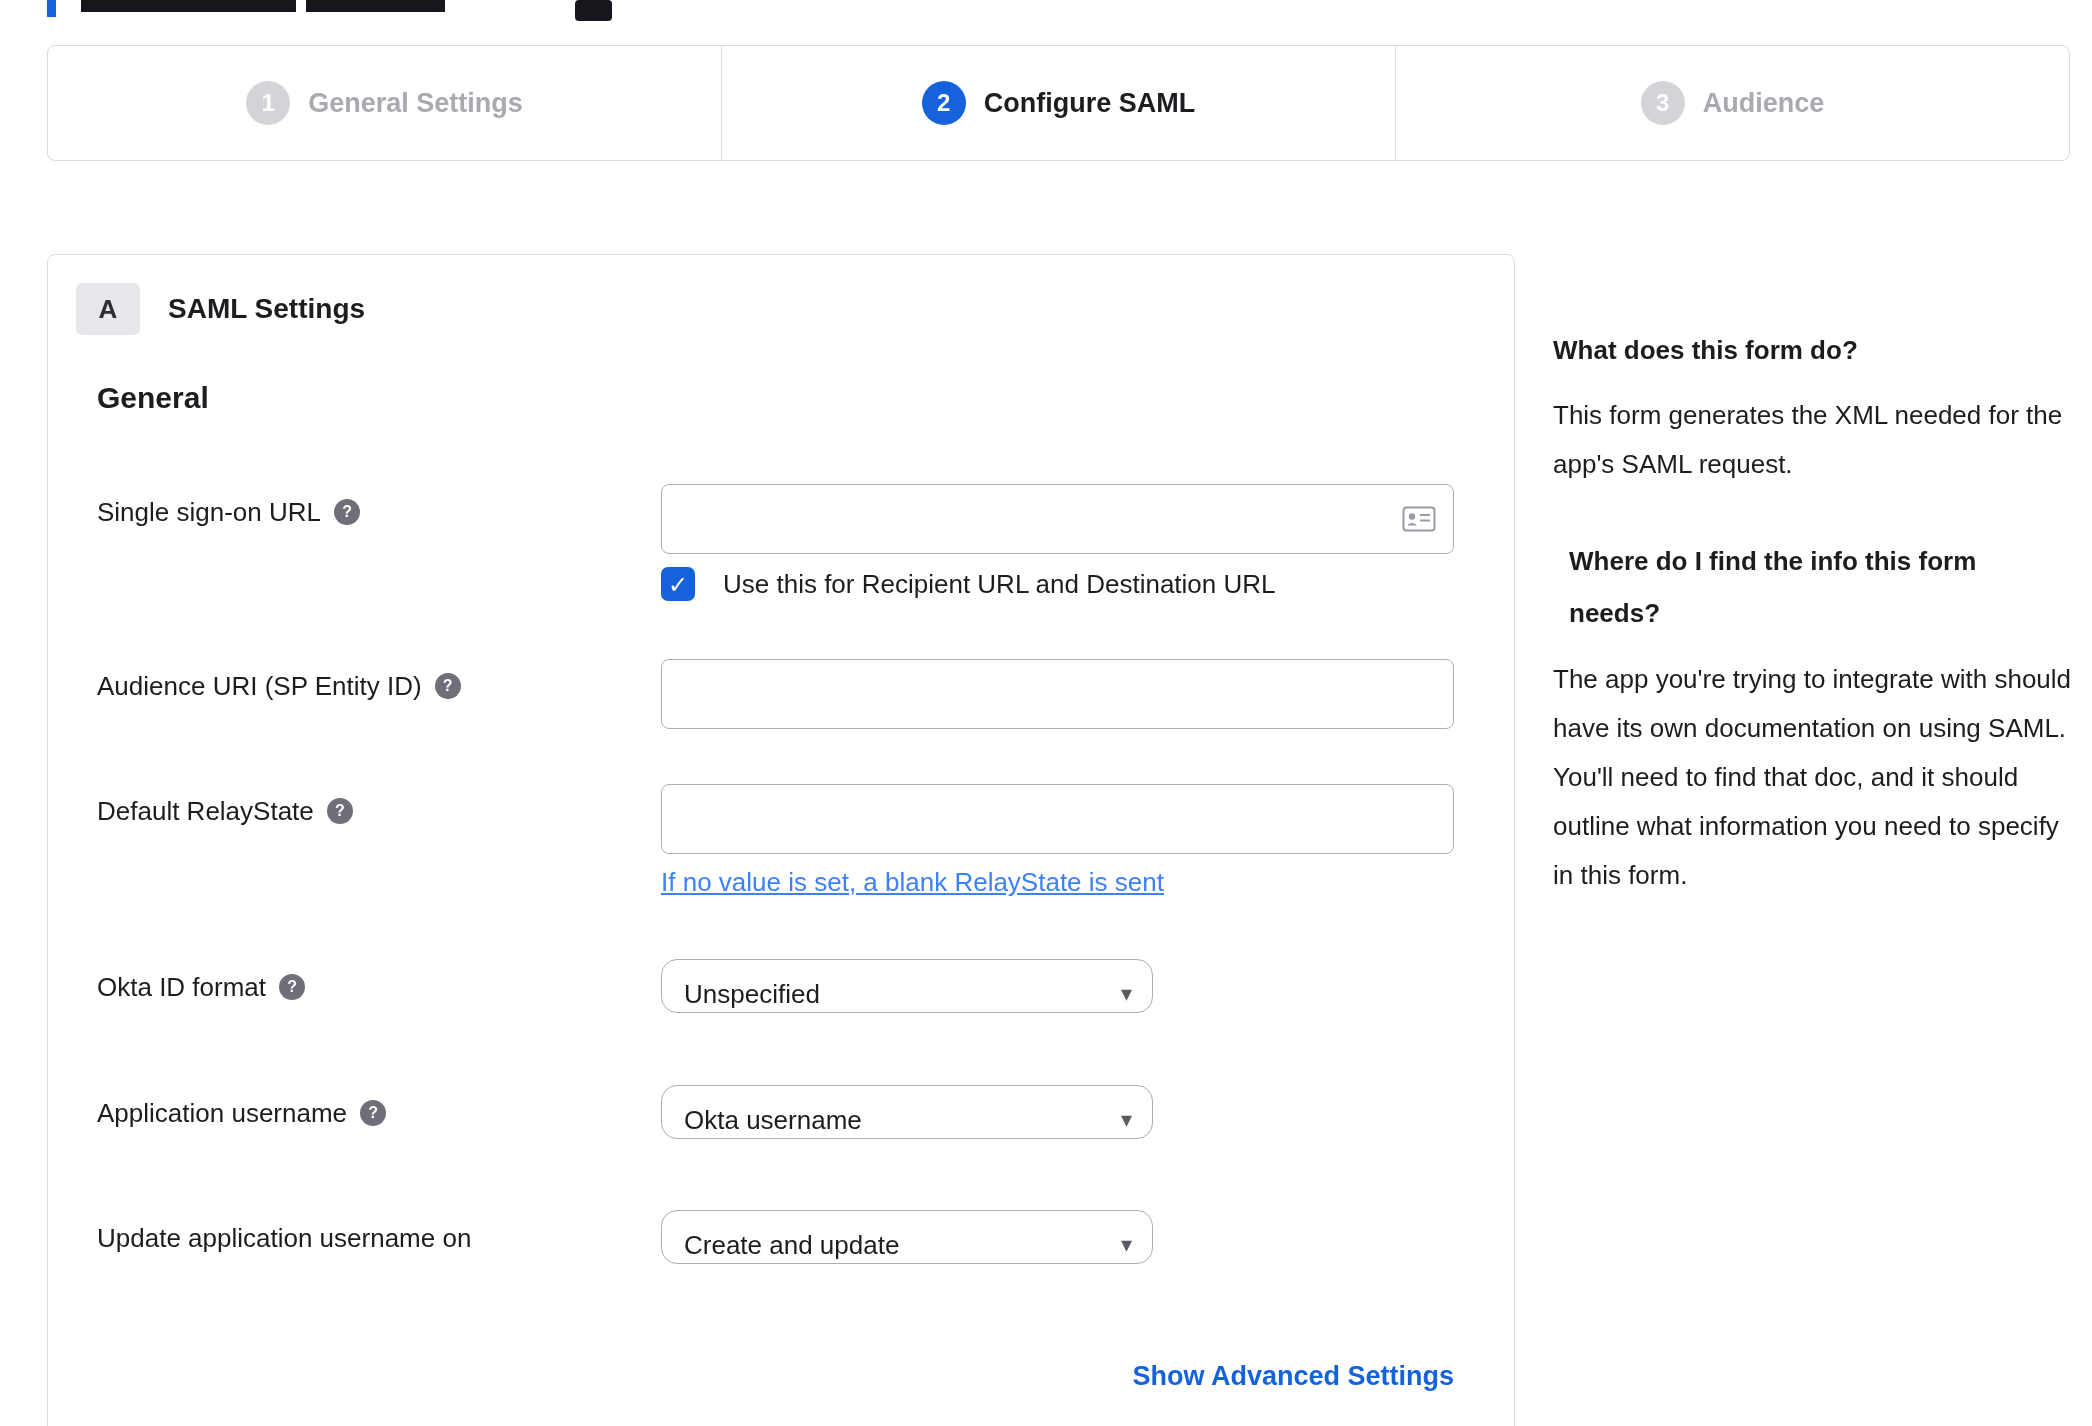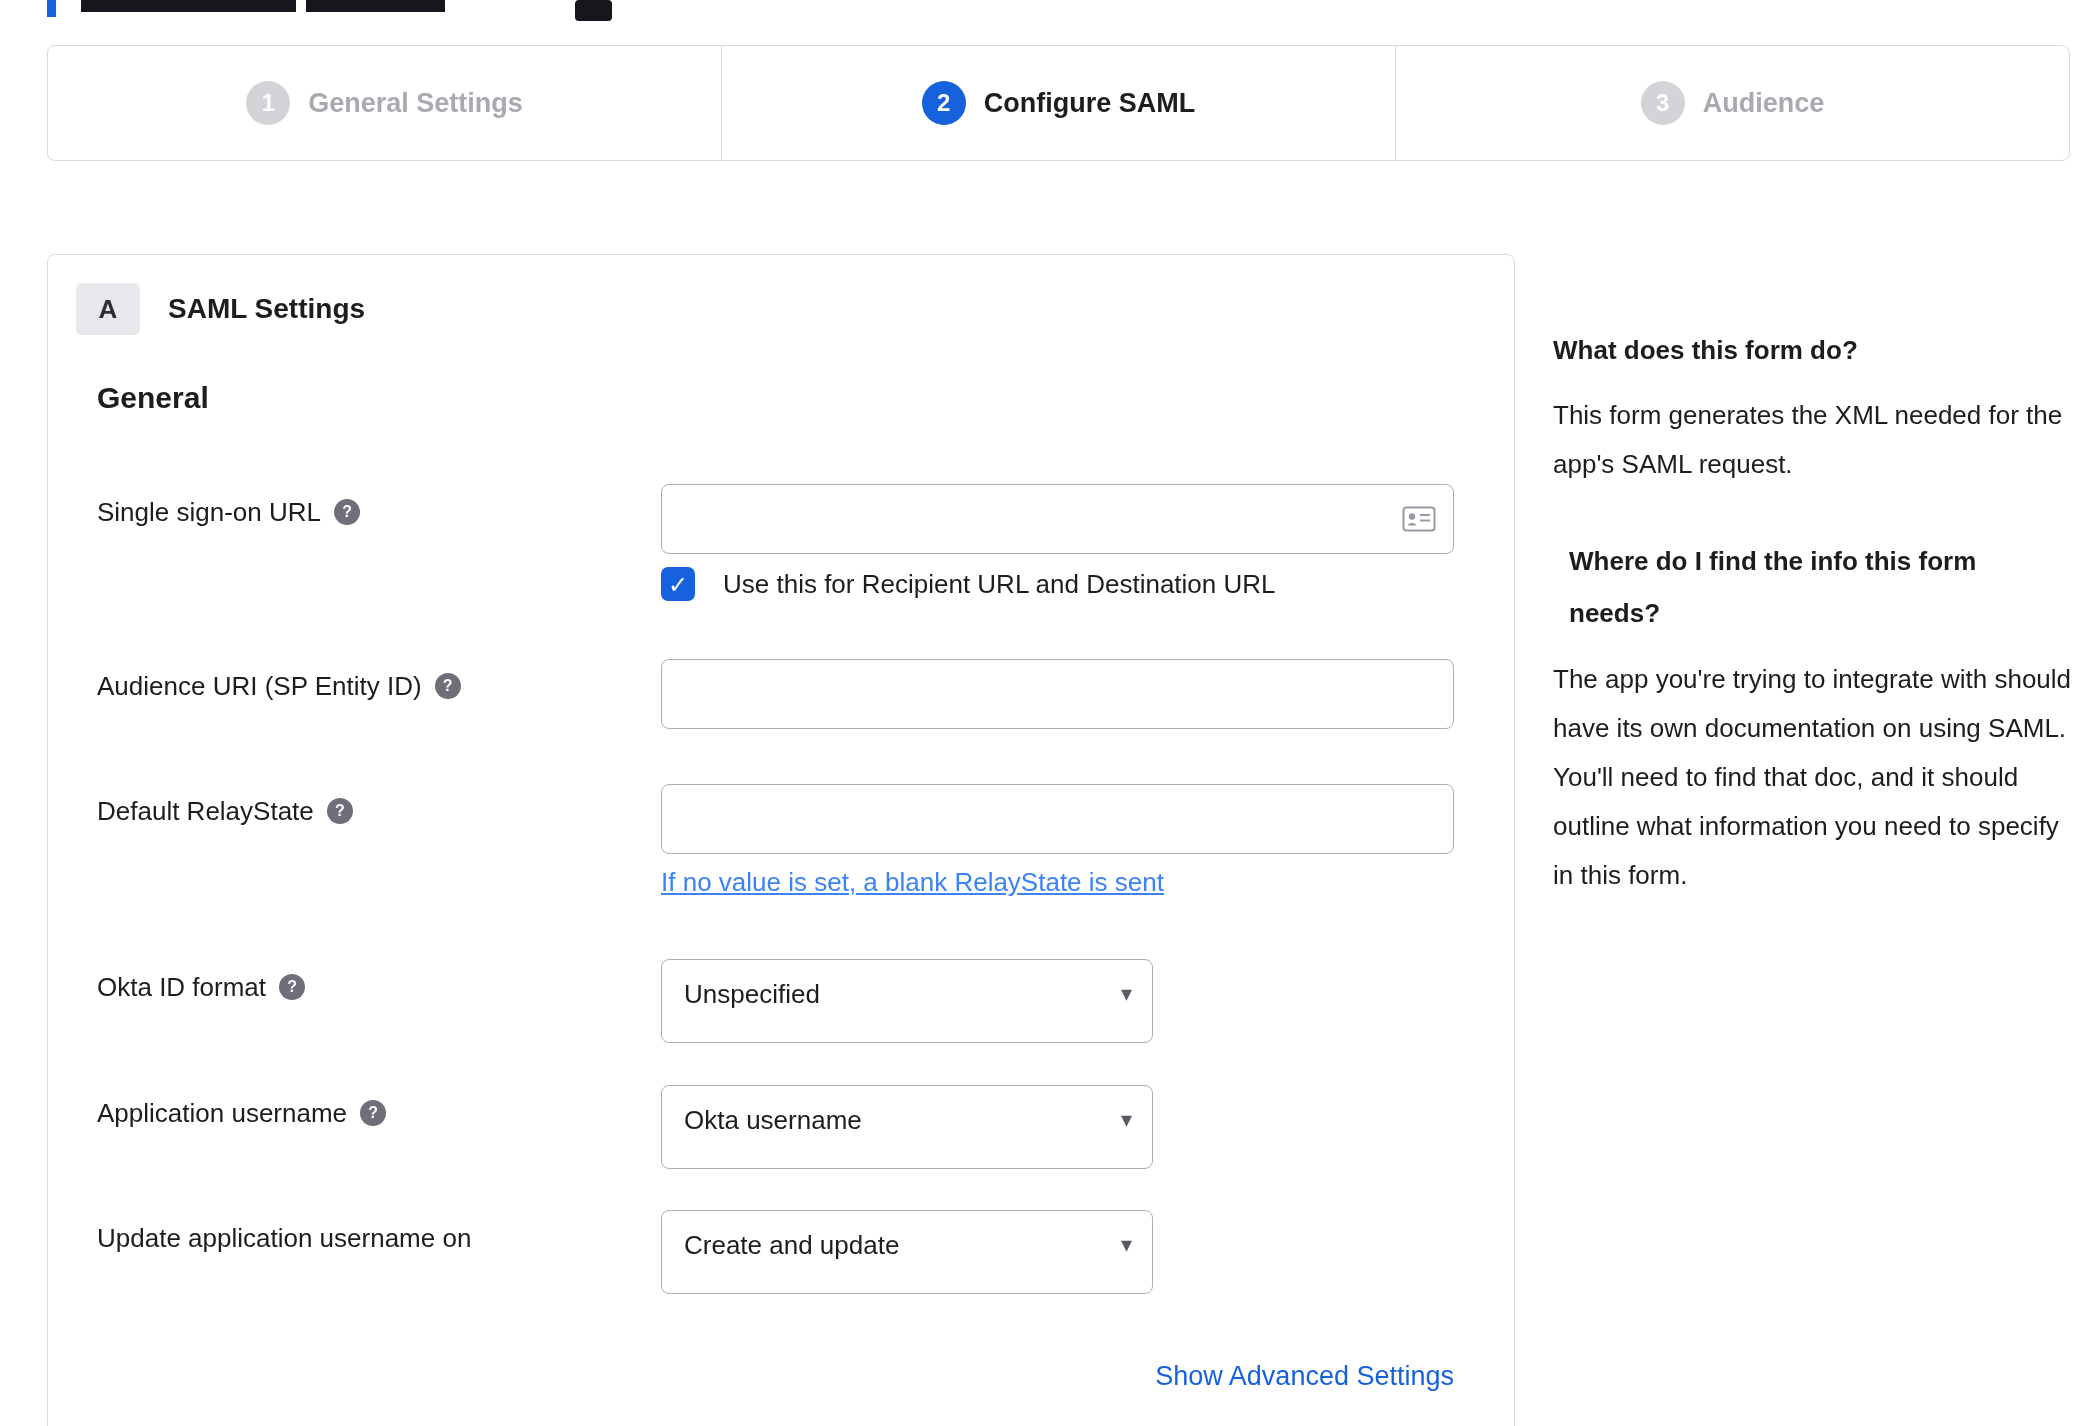--- a/index.html
+++ b/index.html
@@ -82,31 +82,31 @@
   }
   .checkbox .ck { visibility: hidden; }
   .checkbox.checked { background: #1662dd; border-color: #1662dd; }
   .checkbox.checked .ck {
     visibility: visible; color: #fff; font-size: 24px; font-weight: bold;
     line-height: 32px; display: block;
   }
   .cb-label { font-size: 26px; }
   .hint { position: absolute; left: 613px; font-size: 26px; color: #3b82f6; text-decoration: underline; }
   .select {
-    position: absolute; width: 492px; height: 84px; box-sizing: border-box;
-    border: 1px solid #aeaeb8; border-radius: 8px; background: #fff; cursor: pointer;
+    position: absolute; width: 492px; height: 54px; box-sizing: border-box;
+    border: 1px solid #aeaeb8; border-radius: 16px; background: #fff; cursor: pointer;
   }
   .sel-text { position: absolute; left: 22px; top: 0; line-height: 68px; font-size: 26px; }
   .caret {
     position: absolute; right: 20px; top: 0; line-height: 68px;
     font-size: 22px; color: #5a5a64;
   }
   .adv-link {
     position: absolute; left: 613px; top: 1106px; width: 793px;
-    text-align: right; font-size: 27px; font-weight: 400;
+    text-align: right; font-size: 27px; font-weight: 700;
     color: #1662dd; text-decoration: none; cursor: pointer;
   }
   
   .sidebar { position: absolute; left: 1553px; top: 333px; width: 520px; }
   .sidebar h3 { font-size: 26px; font-weight: bold; line-height: 34px; margin: 0 0 24px 0; }
   .sidebar h3.wrap { line-height: 52px; margin: 0 0 16px 16px; }
   .sidebar p { font-size: 26px; line-height: 49px; margin: 0 0 46px 0; }
 </style>
 </head>
 <body>

